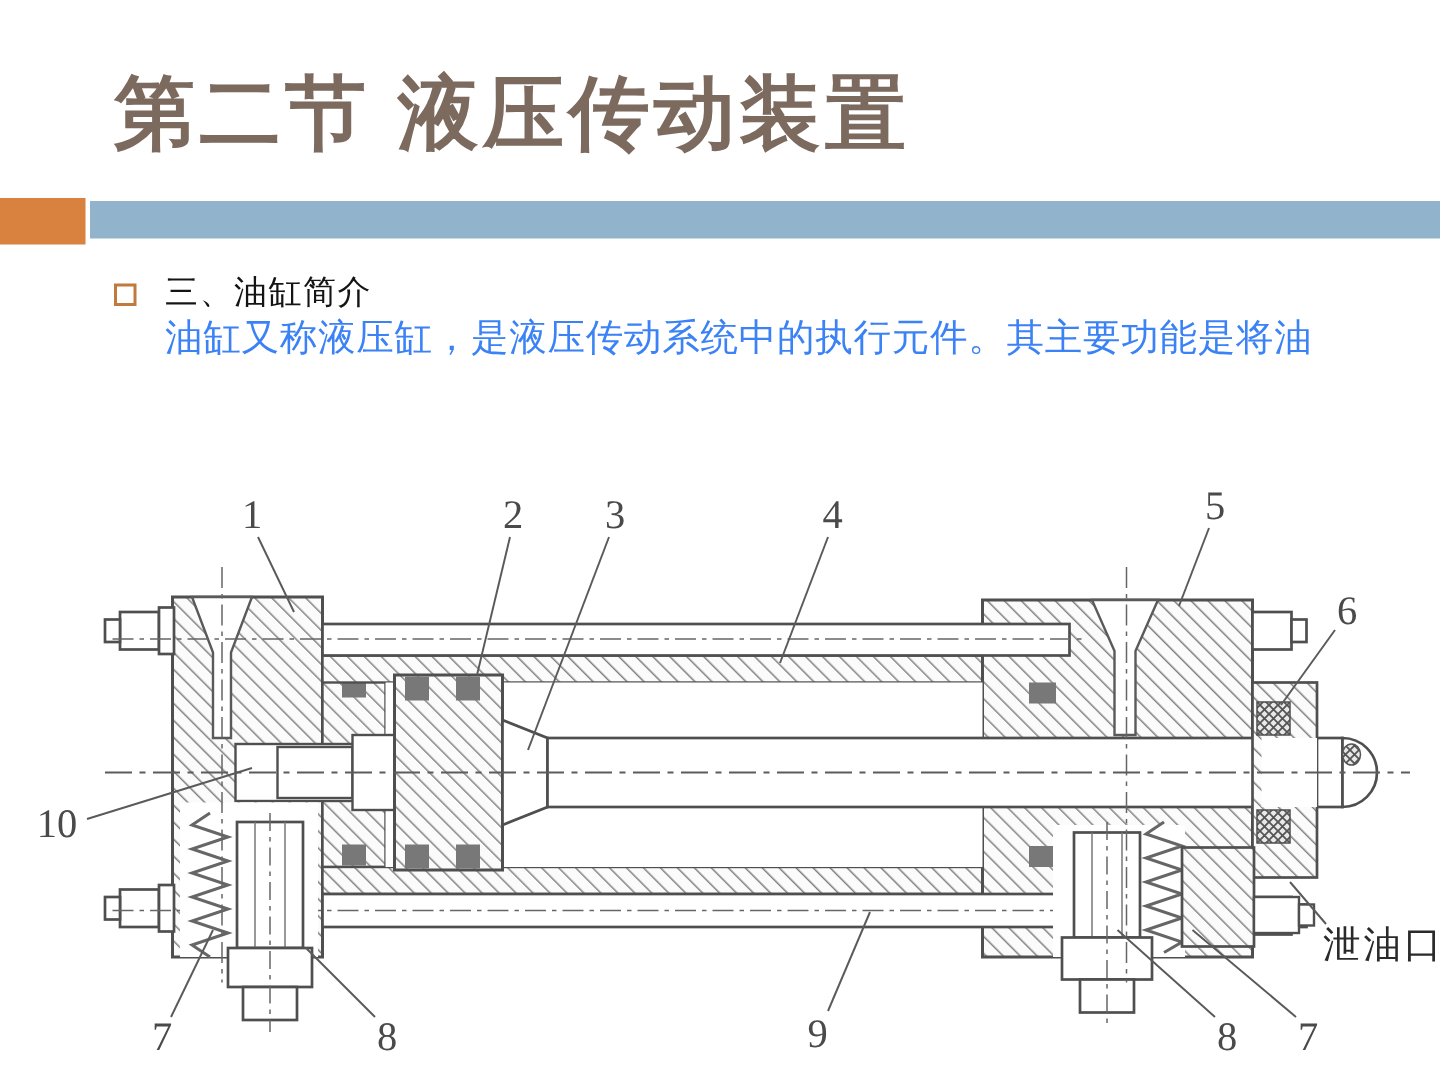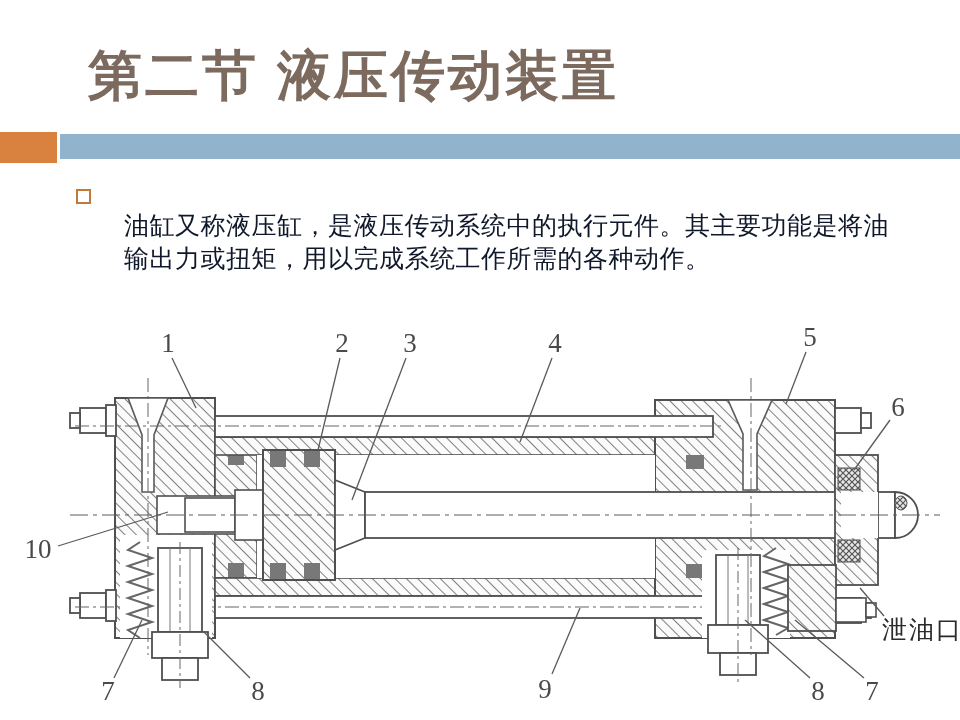--- a/index.html
+++ b/index.html
@@ -4,21 +4,21 @@
 <style>
   html,body{margin:0;padding:0;background:#ffffff;}
   .slide{
     position:relative;
     width:960px;height:720px;
     background:#ffffff;
     overflow:hidden;
     font-family:"Liberation Sans", sans-serif;
   }
   .slide-title{
-    position:absolute;left:88px;top:40px;margin:0;
+    position:absolute;left:76px;top:40px;margin:0;
     font-size:54px;font-weight:700;letter-spacing:3px;
     color:#7b6a5d;
     font-family:"Liberation Sans", sans-serif;
   }
   .accent-blue{
     position:absolute;left:60px;top:134px;width:900px;height:25px;
     background:#92b3cc;
   }
   .accent-orange{
     position:absolute;left:0;top:132px;width:57px;height:31px;
@@ -26,22 +26,22 @@
   }
   .bullet-square{
     position:absolute;left:76px;top:189px;width:11px;height:11px;
     border:2px solid #c07a3c;background:#ffffff;
   }
   .section-heading{
     position:absolute;left:110px;top:180px;
     font-size:22px;color:#141414;letter-spacing:1px;
   }
   .body-text{
-    position:absolute;left:124px;top:209px;width:810px;
-    font-size:25px;line-height:33px;color:#0f172a;letter-spacing:0.5px;
+    position:absolute;left:110px;top:209px;width:810px;
+    font-size:25px;line-height:33px;color:#3b82f6;letter-spacing:0.5px;
   }
   .diagram-wrap{
     position:absolute;left:0;top:320px;width:960px;height:400px;
   }
   svg text.num{
     font-family:"Liberation Serif", serif;
     font-size:27px;fill:#4a4a4a;
   }
   svg text.cjk{
     font-family:"Liberation Sans", sans-serif;
@@ -52,24 +52,24 @@
 <body>
 
 <div class="slide">
 
   <h1 class="slide-title">第二节  液压传动装置</h1>
 
   <div class="accent-orange"></div>
   <div class="accent-blue"></div>
 
   <div class="bullet-square"></div>
+  <div class="section-heading">三、油缸简介</div>
 
   <div class="body-text">
     <div>油缸又称液压缸，是液压传动系统中的执行元件。其主要功能是将油</div>
-    <div>输出力或扭矩，用以完成系统工作所需的各种动作。</div>
   </div>
 
   <div class="diagram-wrap">
   <svg width="960" height="400" viewBox="0 0 960 400">
     <defs>
       <pattern id="hatch" width="8" height="8" patternUnits="userSpaceOnUse" patternTransform="rotate(-45)">
         <rect width="8" height="8" fill="#fbfbfb"></rect>
         <line x1="0" y1="0" x2="0" y2="8" stroke="#818181" stroke-width="2"></line>
       </pattern>
       <pattern id="xhatch" width="6" height="6" patternUnits="userSpaceOnUse">

